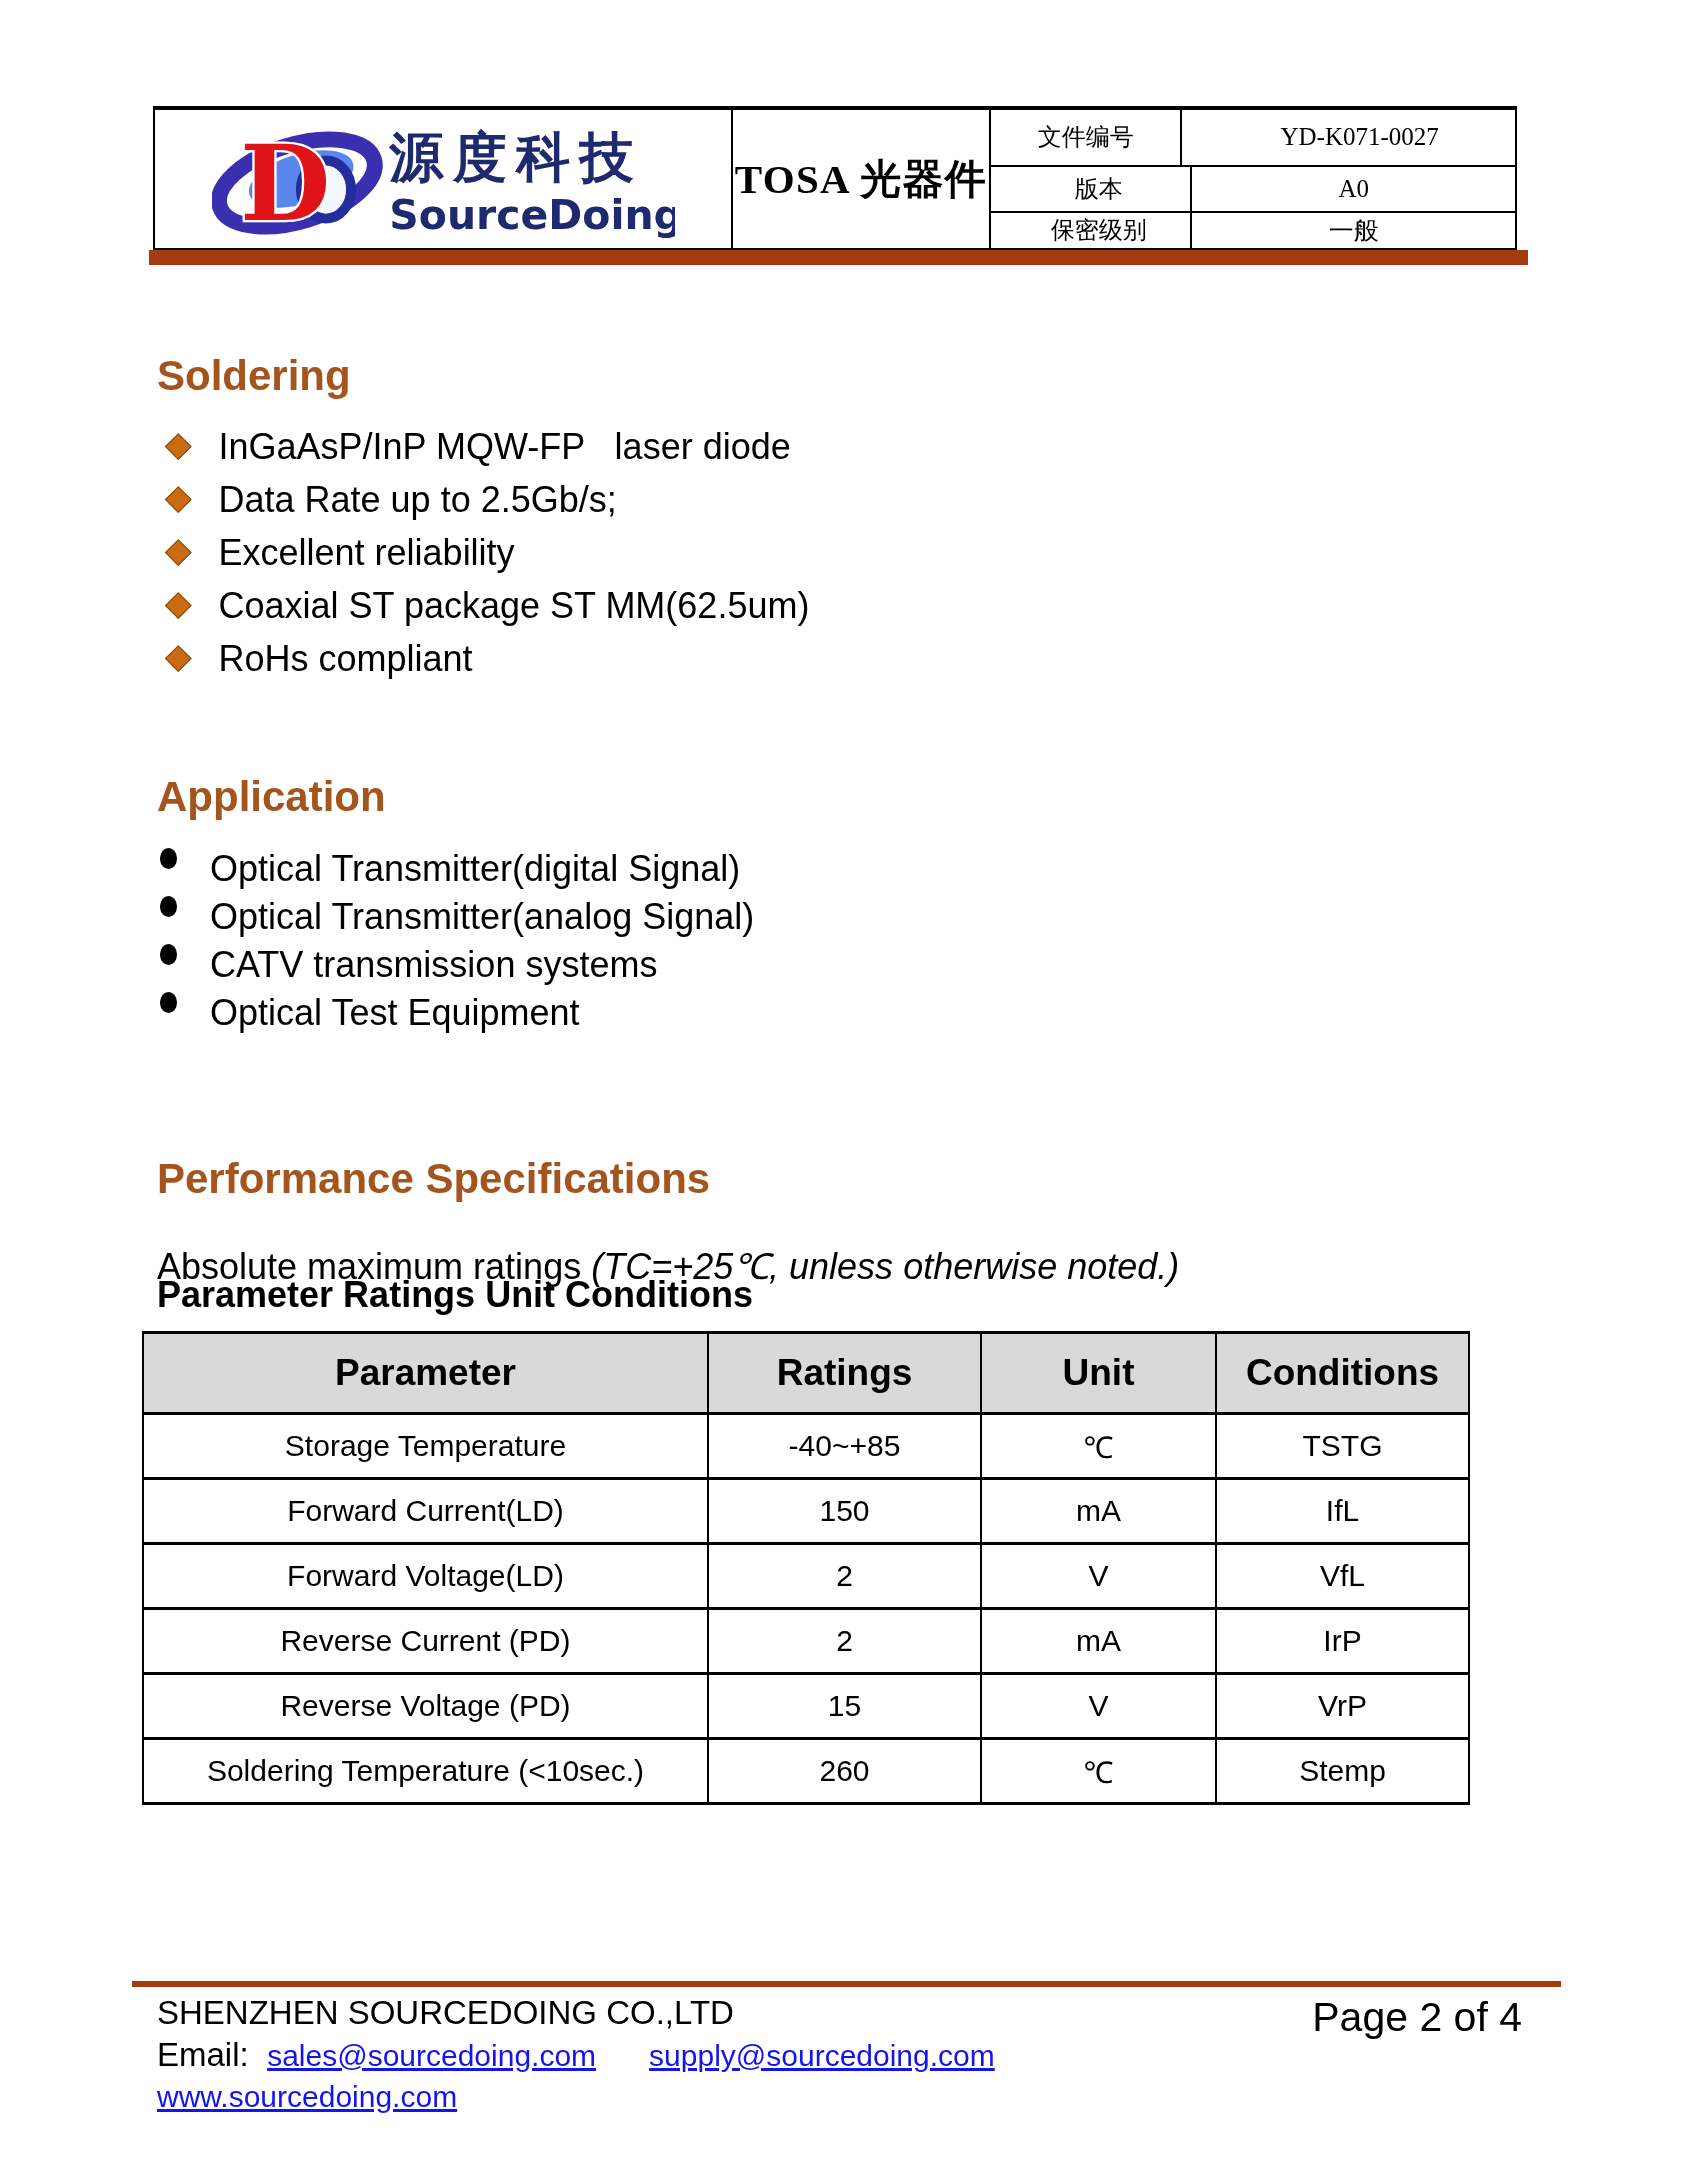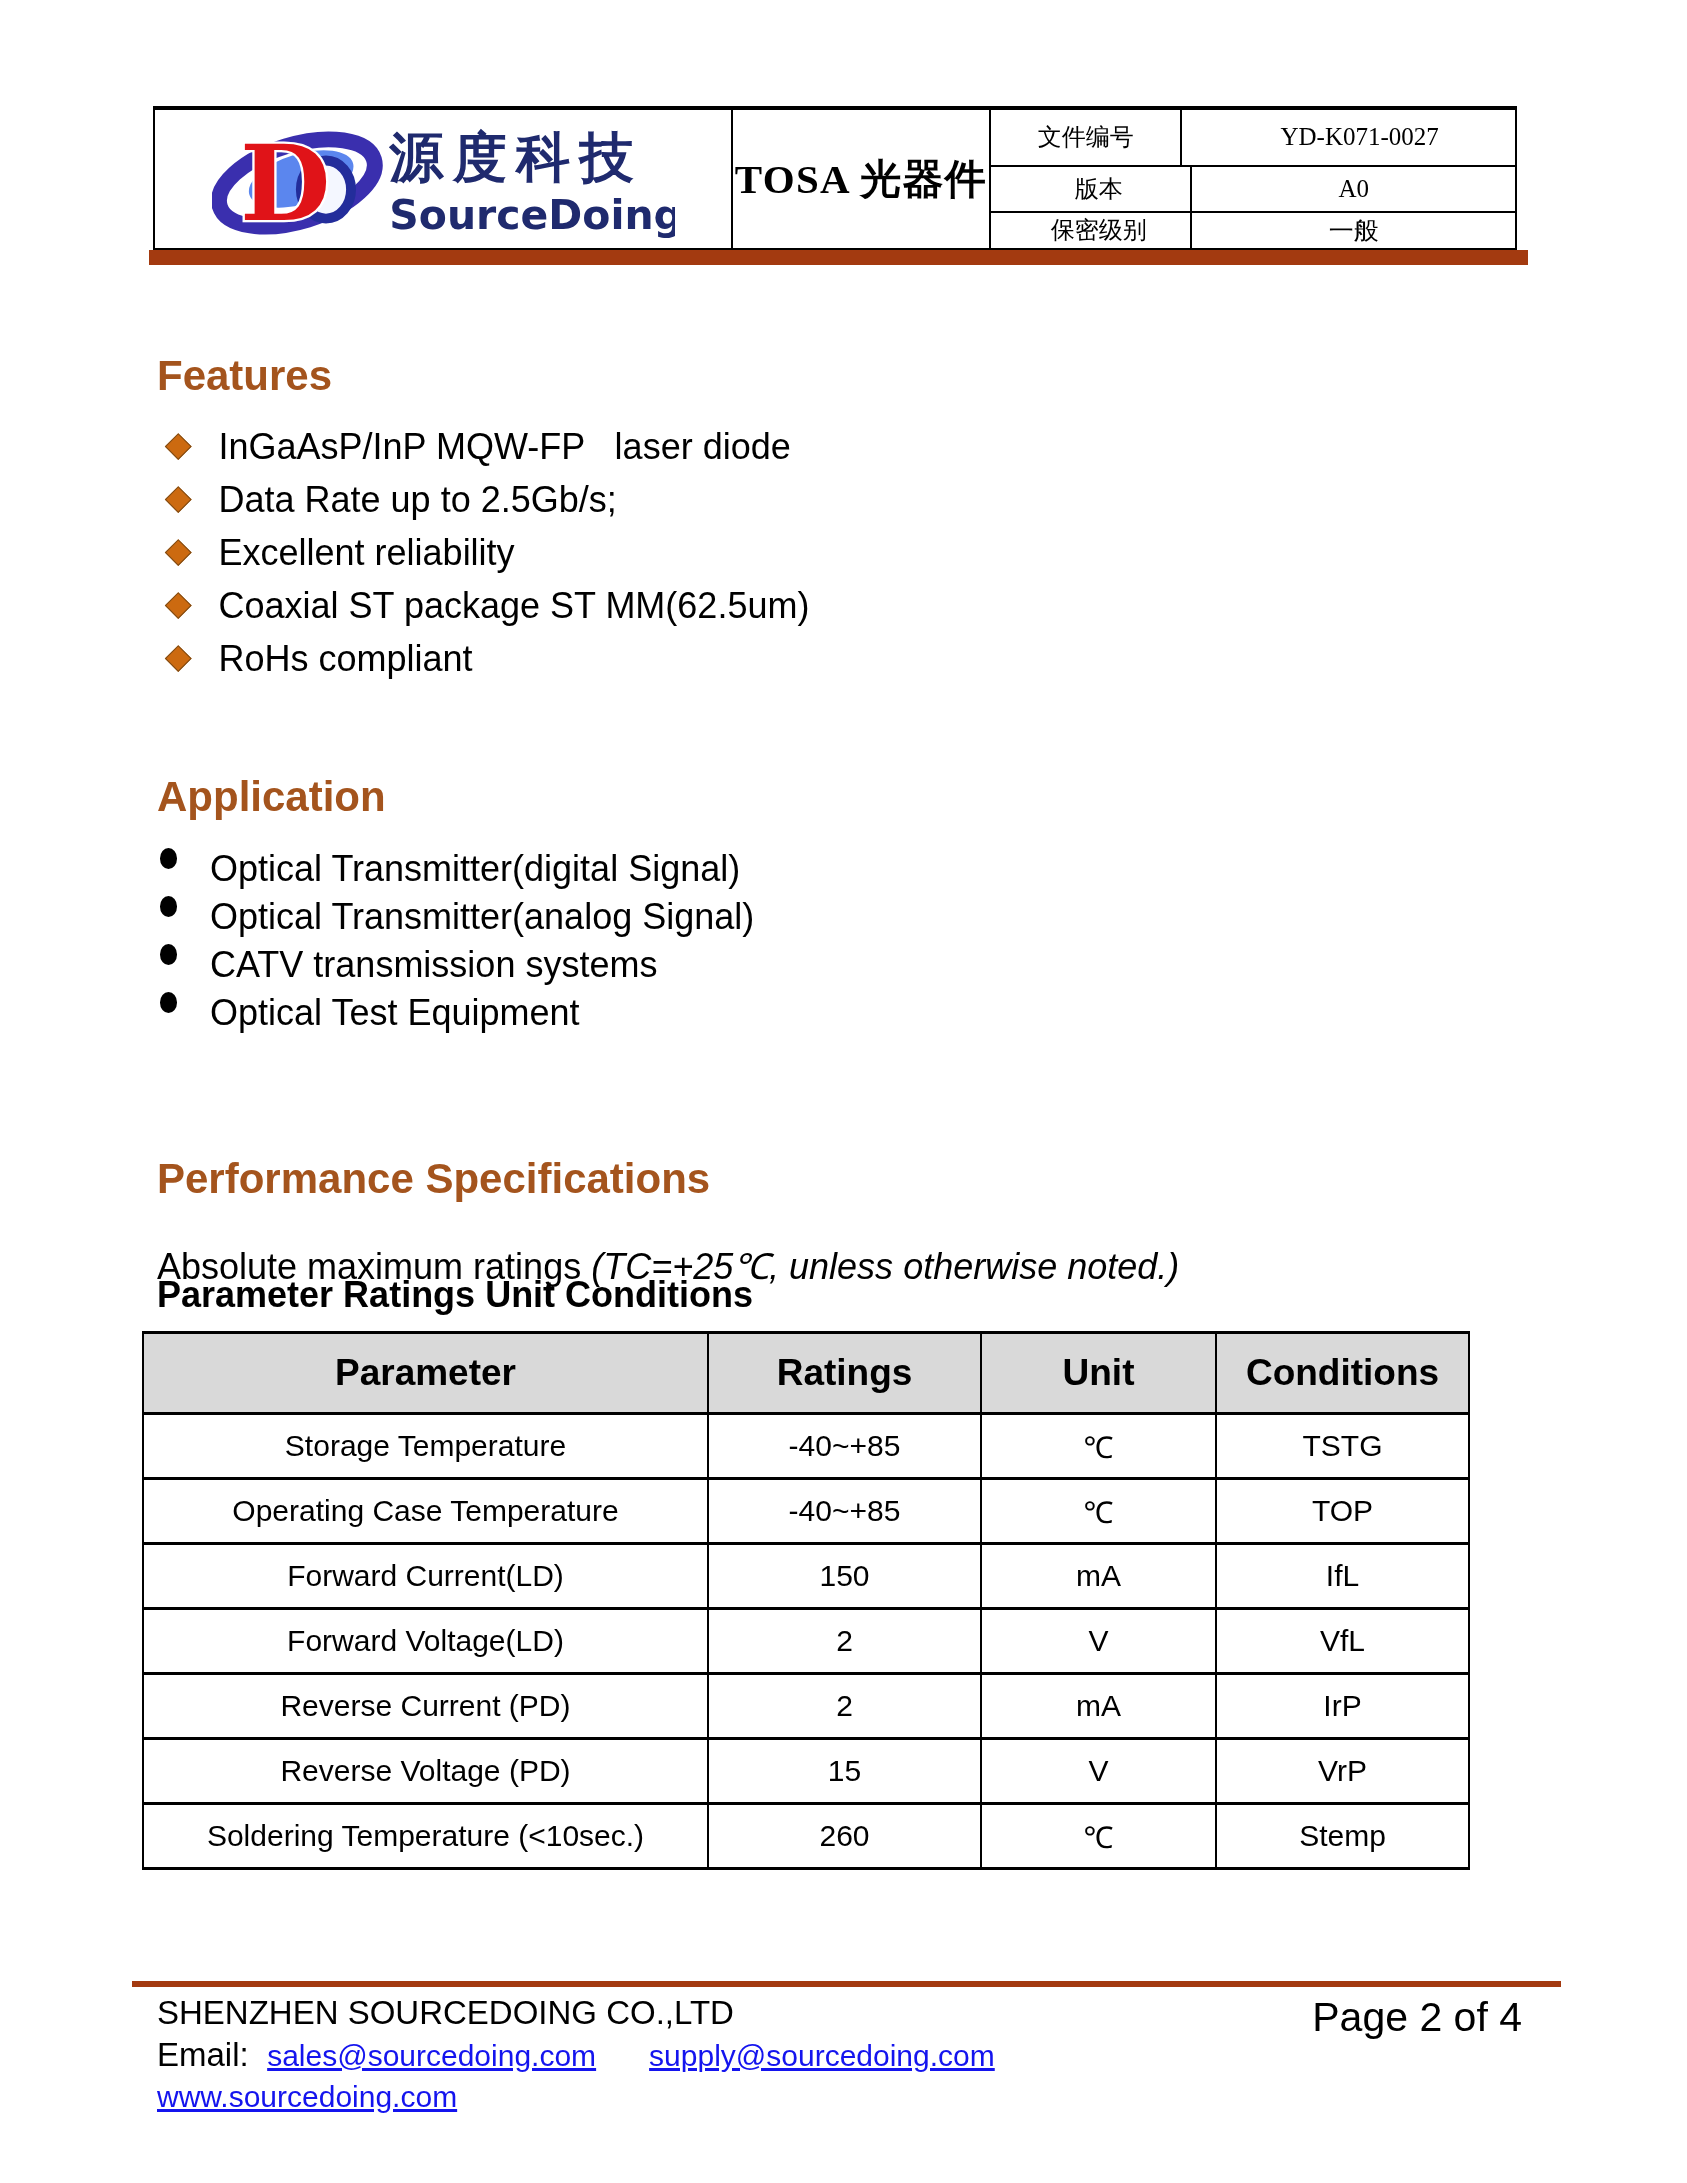--- a/index.html
+++ b/index.html
@@ -109,21 +109,21 @@
         </div>
         <div class="field-row">
           <div class="field-label">保密级别</div>
           <div class="field-value">一般</div>
         </div>
       </div>
   </div>
 
   <div class="rule-top"></div>
 
-  <div class="section-heading h-features">Features</div>
+  <div class="section-heading h-features">Soldering</div>
   <ul class="plain feature-list">
       <li><span class="diamond"></span><span>InGaAsP/InP MQW-FP   laser diode</span></li>
       <li><span class="diamond"></span><span>Data Rate up to 2.5Gb/s;</span></li>
       <li><span class="diamond"></span><span>Excellent reliability</span></li>
       <li><span class="diamond"></span><span>Coaxial ST package ST MM(62.5um)</span></li>
       <li><span class="diamond"></span><span>RoHs compliant</span></li>
     </ul>
 
   <div class="section-heading h-application">Application</div>
   <ul class="plain app-list">
@@ -153,26 +153,20 @@
         </tr>
       </thead>
     <tbody>
         <tr>
           <td>Storage Temperature</td>
           <td>-40~+85</td>
           <td>℃</td>
           <td>TSTG</td>
         </tr>
         <tr>
-          <td>Operating Case Temperature</td>
-          <td>-40~+85</td>
-          <td>℃</td>
-          <td>TOP</td>
-        </tr>
-        <tr>
           <td>Forward Current(LD)</td>
           <td>150</td>
           <td>mA</td>
           <td>IfL</td>
         </tr>
         <tr>
           <td>Forward Voltage(LD)</td>
           <td>2</td>
           <td>V</td>
           <td>VfL</td>

